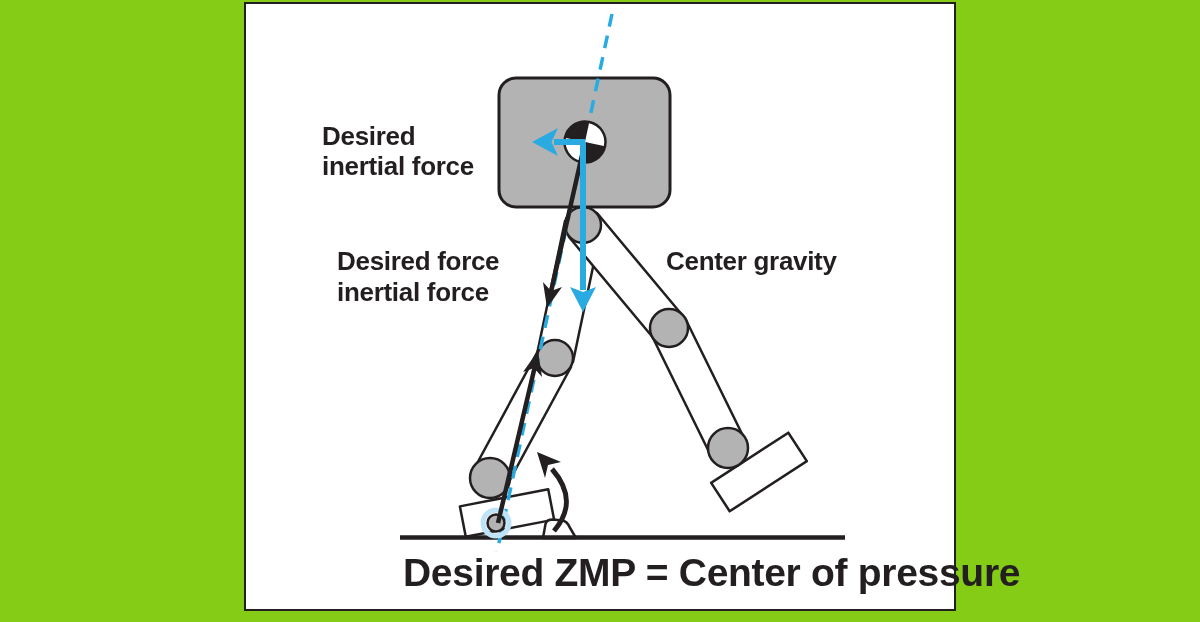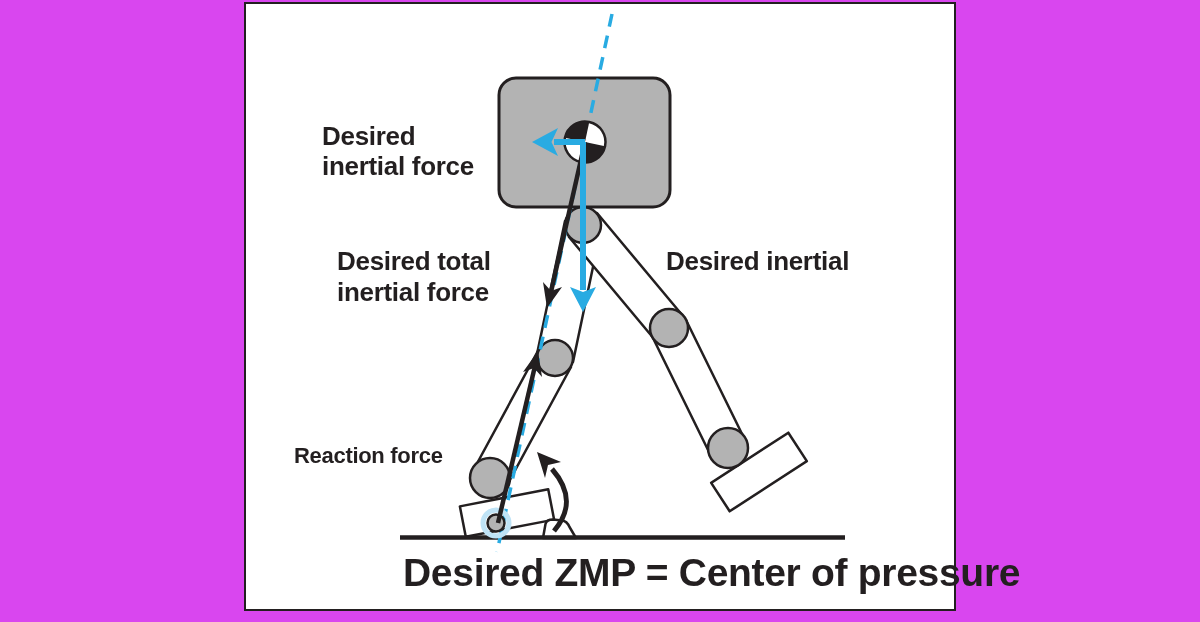--- a/index.html
+++ b/index.html
@@ -1,19 +1,19 @@
 <!DOCTYPE html>
 <html><head>
 <meta charset="utf-8">
 <style>
   html,body{margin:0;padding:0;background:#ffffff;}
   #stage{
     position:relative;
     width:1200px;height:622px;
-    background:#d946ef;
+    background:#84cc16;
     font-family:"Liberation Sans", sans-serif;
     overflow:hidden;
   }
   #figure-box{
     position:absolute;left:244px;top:2px;width:712px;height:609px;
     box-sizing:border-box;
     border:2px solid #231f20;
     background:#ffffff;
   }
   #diagram-svg{position:absolute;left:0;top:0;}
@@ -100,25 +100,24 @@
       <polygon points="532,142 558,128 551.5,142 558,156"></polygon>
     </g>
   </svg>
 
   <div class="lbl" id="inertial-force-label">
     <div>Desired</div>
     <div>inertial force</div>
   </div>
 
   <div class="lbl" id="total-inertial-force-label">
-    <div>Desired total</div>
+    <div>Desired force</div>
     <div>inertial force</div>
   </div>
 
-  <div class="lbl" id="gravity-label">Desired inertial</div>
+  <div class="lbl" id="gravity-label">Center gravity</div>
 
   <div class="lbl" id="ground-reaction-label">
-    <div>Reaction force</div>
   </div>
 
   <div class="lbl" id="zmp-label">Desired ZMP = Center of pressure</div>
 
 </div>
 
 </body></html>

